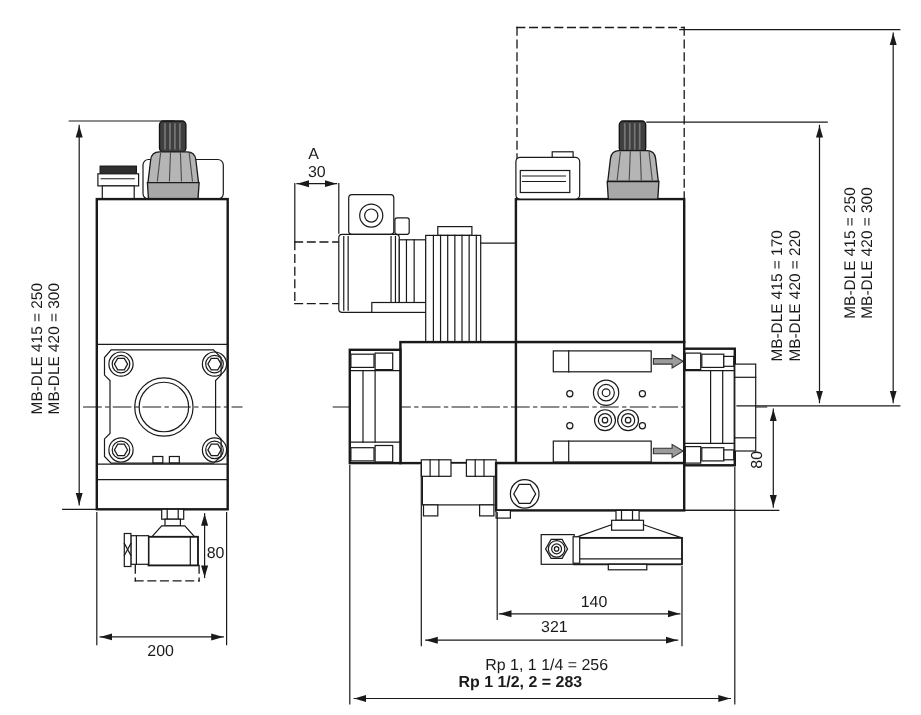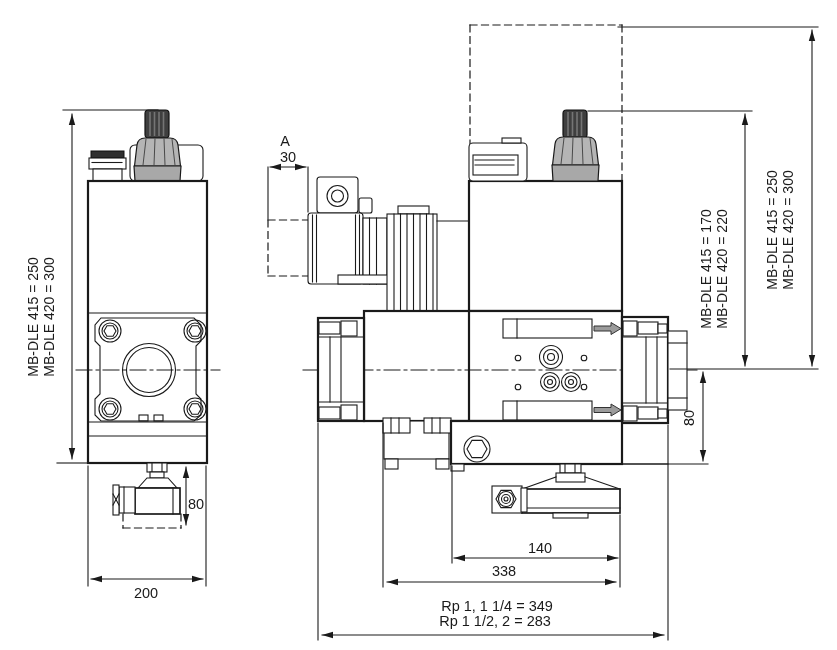--- a/index.html
+++ b/index.html
@@ -350,17 +350,17 @@
   <div>MB-DLE 415 = 170</div>
   <div>MB-DLE 420 = 220</div>
 </div>
 <div class="lbl rot two" style="left:780px;top:230px;">
   <div>MB-DLE 415 = 250</div>
   <div>MB-DLE 420 = 300</div>
 </div>
 <div class="lbl rot" style="left:689px;top:418px;">80</div>
 
 <div class="lbl" style="left:540px;top:548px;">140</div>
-<div class="lbl" style="left:504px;top:571px;">338</div>
-<div class="lbl" style="left:497px;top:606px;">Rp 1, 1 1/4 = 349</div>
-<div class="lbl" style="left:495px;top:621px;">Rp 1 1/2, 2 = 283</div>
+<div class="lbl" style="left:504px;top:571px;">321</div>
+<div class="lbl" style="left:497px;top:606px;">Rp 1, 1 1/4 = 256</div>
+<div class="lbl" style="left:473px;top:621px;font-weight:bold;">Rp 1 1/2, 2 = 283</div>
 
 </div>
 
 </body></html>

